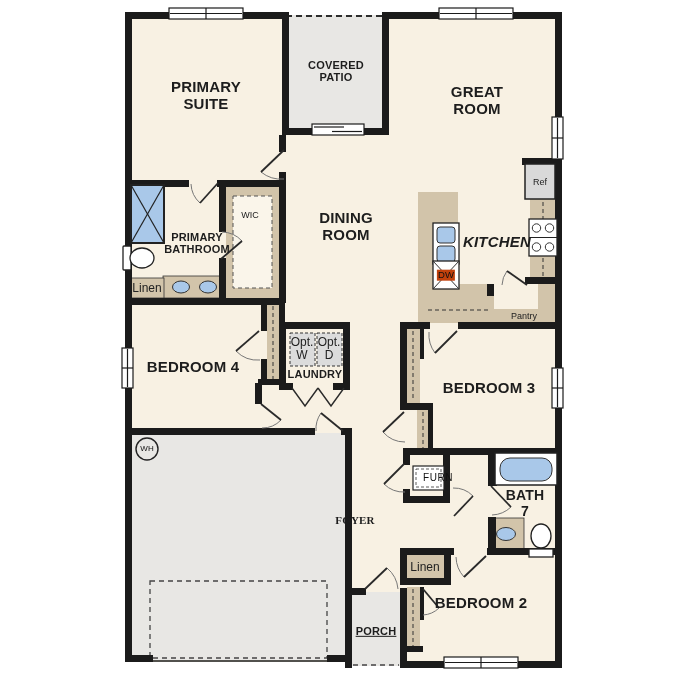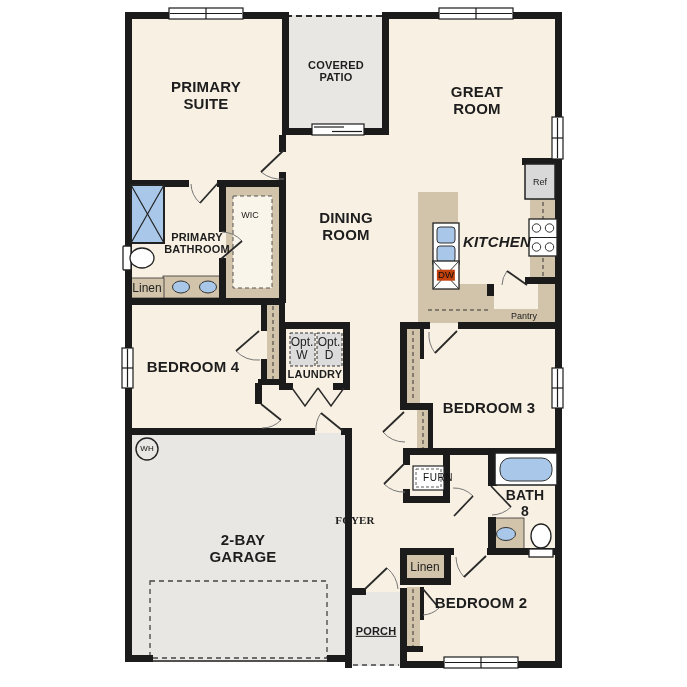--- a/index.html
+++ b/index.html
@@ -277,25 +277,23 @@
 <div class="lbl med" style="left:197px;top:243px;">PRIMARY
 BATHROOM</div>
 <div class="lbl small" style="left:250px;top:215px;">WIC</div>
 <div class="lbl tiny" style="left:147px;top:288px;">Linen</div>
 <div class="lbl big" style="left:193px;top:367px;">BEDROOM 4</div>
 <div class="lbl med" style="left:315px;top:374px;">LAUNDRY</div>
 <div class="lbl tiny" style="left:302px;top:349px;">Opt.
 W</div>
 <div class="lbl tiny" style="left:329px;top:349px;">Opt.
 D</div>
-<div class="lbl big" style="left:489px;top:408px;">BEDROOM 3</div>
+<div class="lbl big" style="left:489px;top:388px;">BEDROOM 3</div>
 <div class="lbl whlbl" style="left:147px;top:449px;">WH</div>
-<div class="lbl big" style="left:243px;top:549px;">2-BAY
-GARAGE</div>
 <div class="lbl furnlbl" style="left:428px;top:478px;">FURN</div>
 <div class="lbl med" style="left:355px;top:520px;font-family:Liberation Serif, serif;">FOYER</div>
 <div class="lbl med2" style="left:525px;top:504px;">BATH
-8</div>
+7</div>
 <div class="lbl tiny" style="left:425px;top:567px;">Linen</div>
 <div class="lbl big" style="left:481px;top:603px;">BEDROOM 2</div>
 <div class="lbl med" style="left:376px;top:631px;text-decoration:underline;">PORCH</div>
 
 </div>
 
 </body></html>

